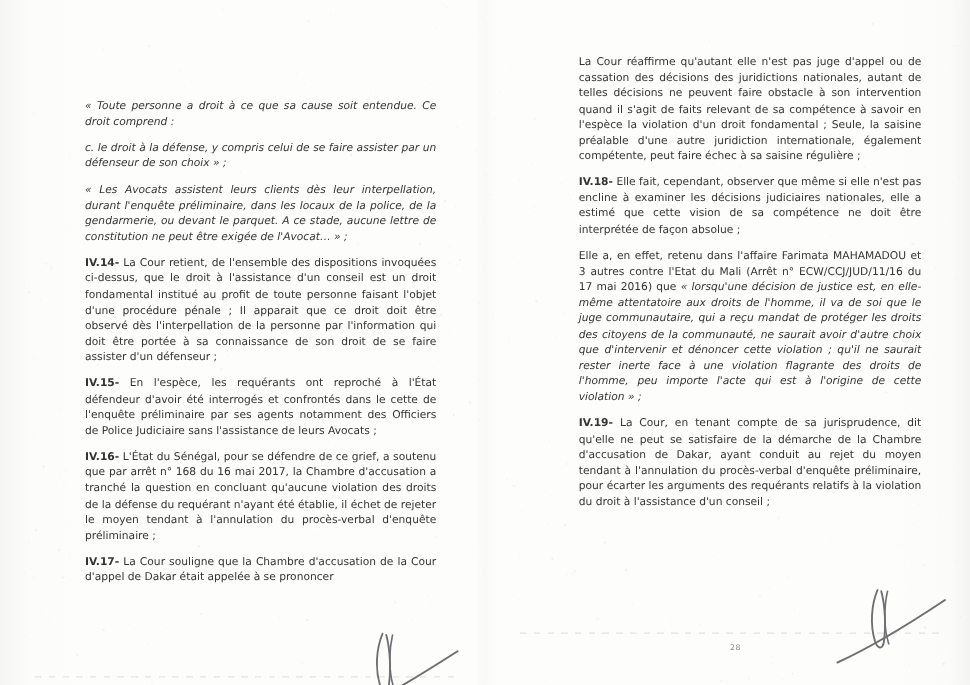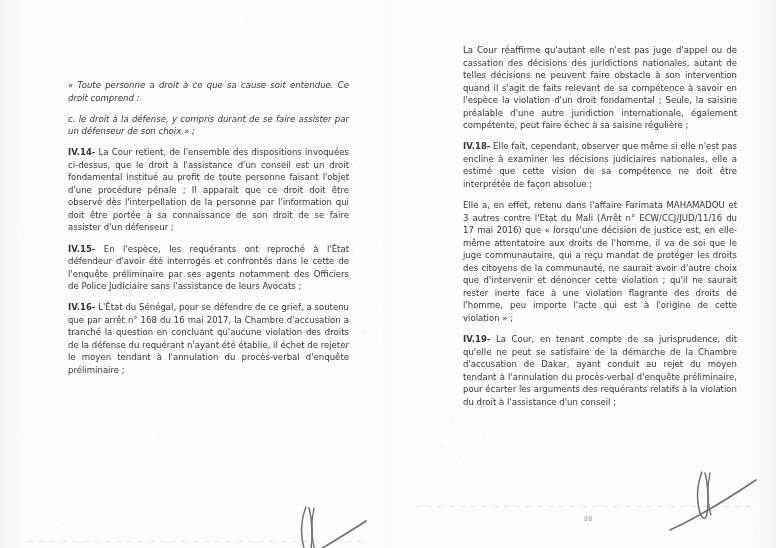--- a/index.html
+++ b/index.html
@@ -84,20 +84,21 @@
   .heading-underline {
     text-decoration: underline;
     text-decoration-thickness: from-font;
     text-underline-offset: 2px;
   }
 
   .ref {
     font-weight: bold;
   }
   .ital {
+    font-style: italic;
   }
 
   
   .folio {
     position: absolute;
     font-size: 6.2px;
     color: #8a8a8a;
     letter-spacing: .4px;
   }
   .page-left .folio  { left: 207px; top: 515px; }
@@ -901,30 +902,32 @@
   <div class="gutter-shade"></div>
 </div>
 
 <div class="pages">
 
   <div class="page page-left">
     <div class="text-col">
 
       <p class="para quote">« Toute personne a droit à ce que sa cause soit entendue. Ce droit comprend :</p>
 
-      <p class="para quote">c. le droit à la défense, y compris durant de se faire assister par un défenseur de son choix » ;</p>
-
-
+      <p class="para quote">c. le droit à la défense, y compris celui de se faire assister par un défenseur de son choix » ;</p>
+
+
+      <p class="para quote">« Les Avocats assistent leurs clients dès leur interpellation, durant l'enquête préliminaire, dans les locaux de la police, de la gendarmerie, ou devant le parquet. A ce stade, aucune lettre de constitution ne peut être exigée de l'Avocat… » ;</p>
 
       <p class="para"><span class="ref">IV.14-</span><span> La Cour retient, de l'ensemble des dispositions invoquées ci-dessus, que le droit à l'assistance d'un conseil est un droit fondamental institué au profit de toute personne faisant l'objet d'une procédure pénale ; Il apparait que ce droit doit être observé dès l'interpellation de la personne par l'information qui doit être portée à sa connaissance de son droit de se faire assister d'un défenseur ;</span></p>
 
       <p class="para"><span class="ref">IV.15-</span><span> En l'espèce, les requérants ont reproché à l'État défendeur d'avoir été interrogés et confrontés dans le cette de l'enquête préliminaire par ses agents notamment des  Officiers de Police Judiciaire sans l'assistance de leurs Avocats ;</span></p>
 
       <p class="para"><span class="ref">IV.16-</span><span> L'État du Sénégal, pour se défendre de ce grief, a soutenu que par arrêt n° 168 du 16 mai 2017, la Chambre d'accusation a tranché la question en concluant qu'aucune violation des droits de la défense du requérant n'ayant été établie, il échet de rejeter le moyen tendant à l'annulation du procès-verbal d'enquête préliminaire ;</span></p>
 
+      <p class="para"><span class="ref">IV.17-</span><span> La Cour souligne que la Chambre d'accusation de la Cour d'appel de Dakar était appelée à se prononcer</span></p>
 
     </div>
 
     <div class="foot-rule"></div>
     <div class="folio">27</div>
 
     <div class="sig">
       <svg width="86" height="70" viewBox="0 0 86 70" fill="none">
         <path d="M20 2 C15 14, 14 30, 18 43 C20 49, 24 50, 25 44 C27 31, 26 14, 23 3" stroke="#6f6f73" stroke-width="1.5" stroke-linecap="round" fill="none"></path>
         <path d="M28 3 C25 16, 25 33, 29 45" stroke="#6f6f73" stroke-width="1.3" stroke-linecap="round" fill="none"></path>

